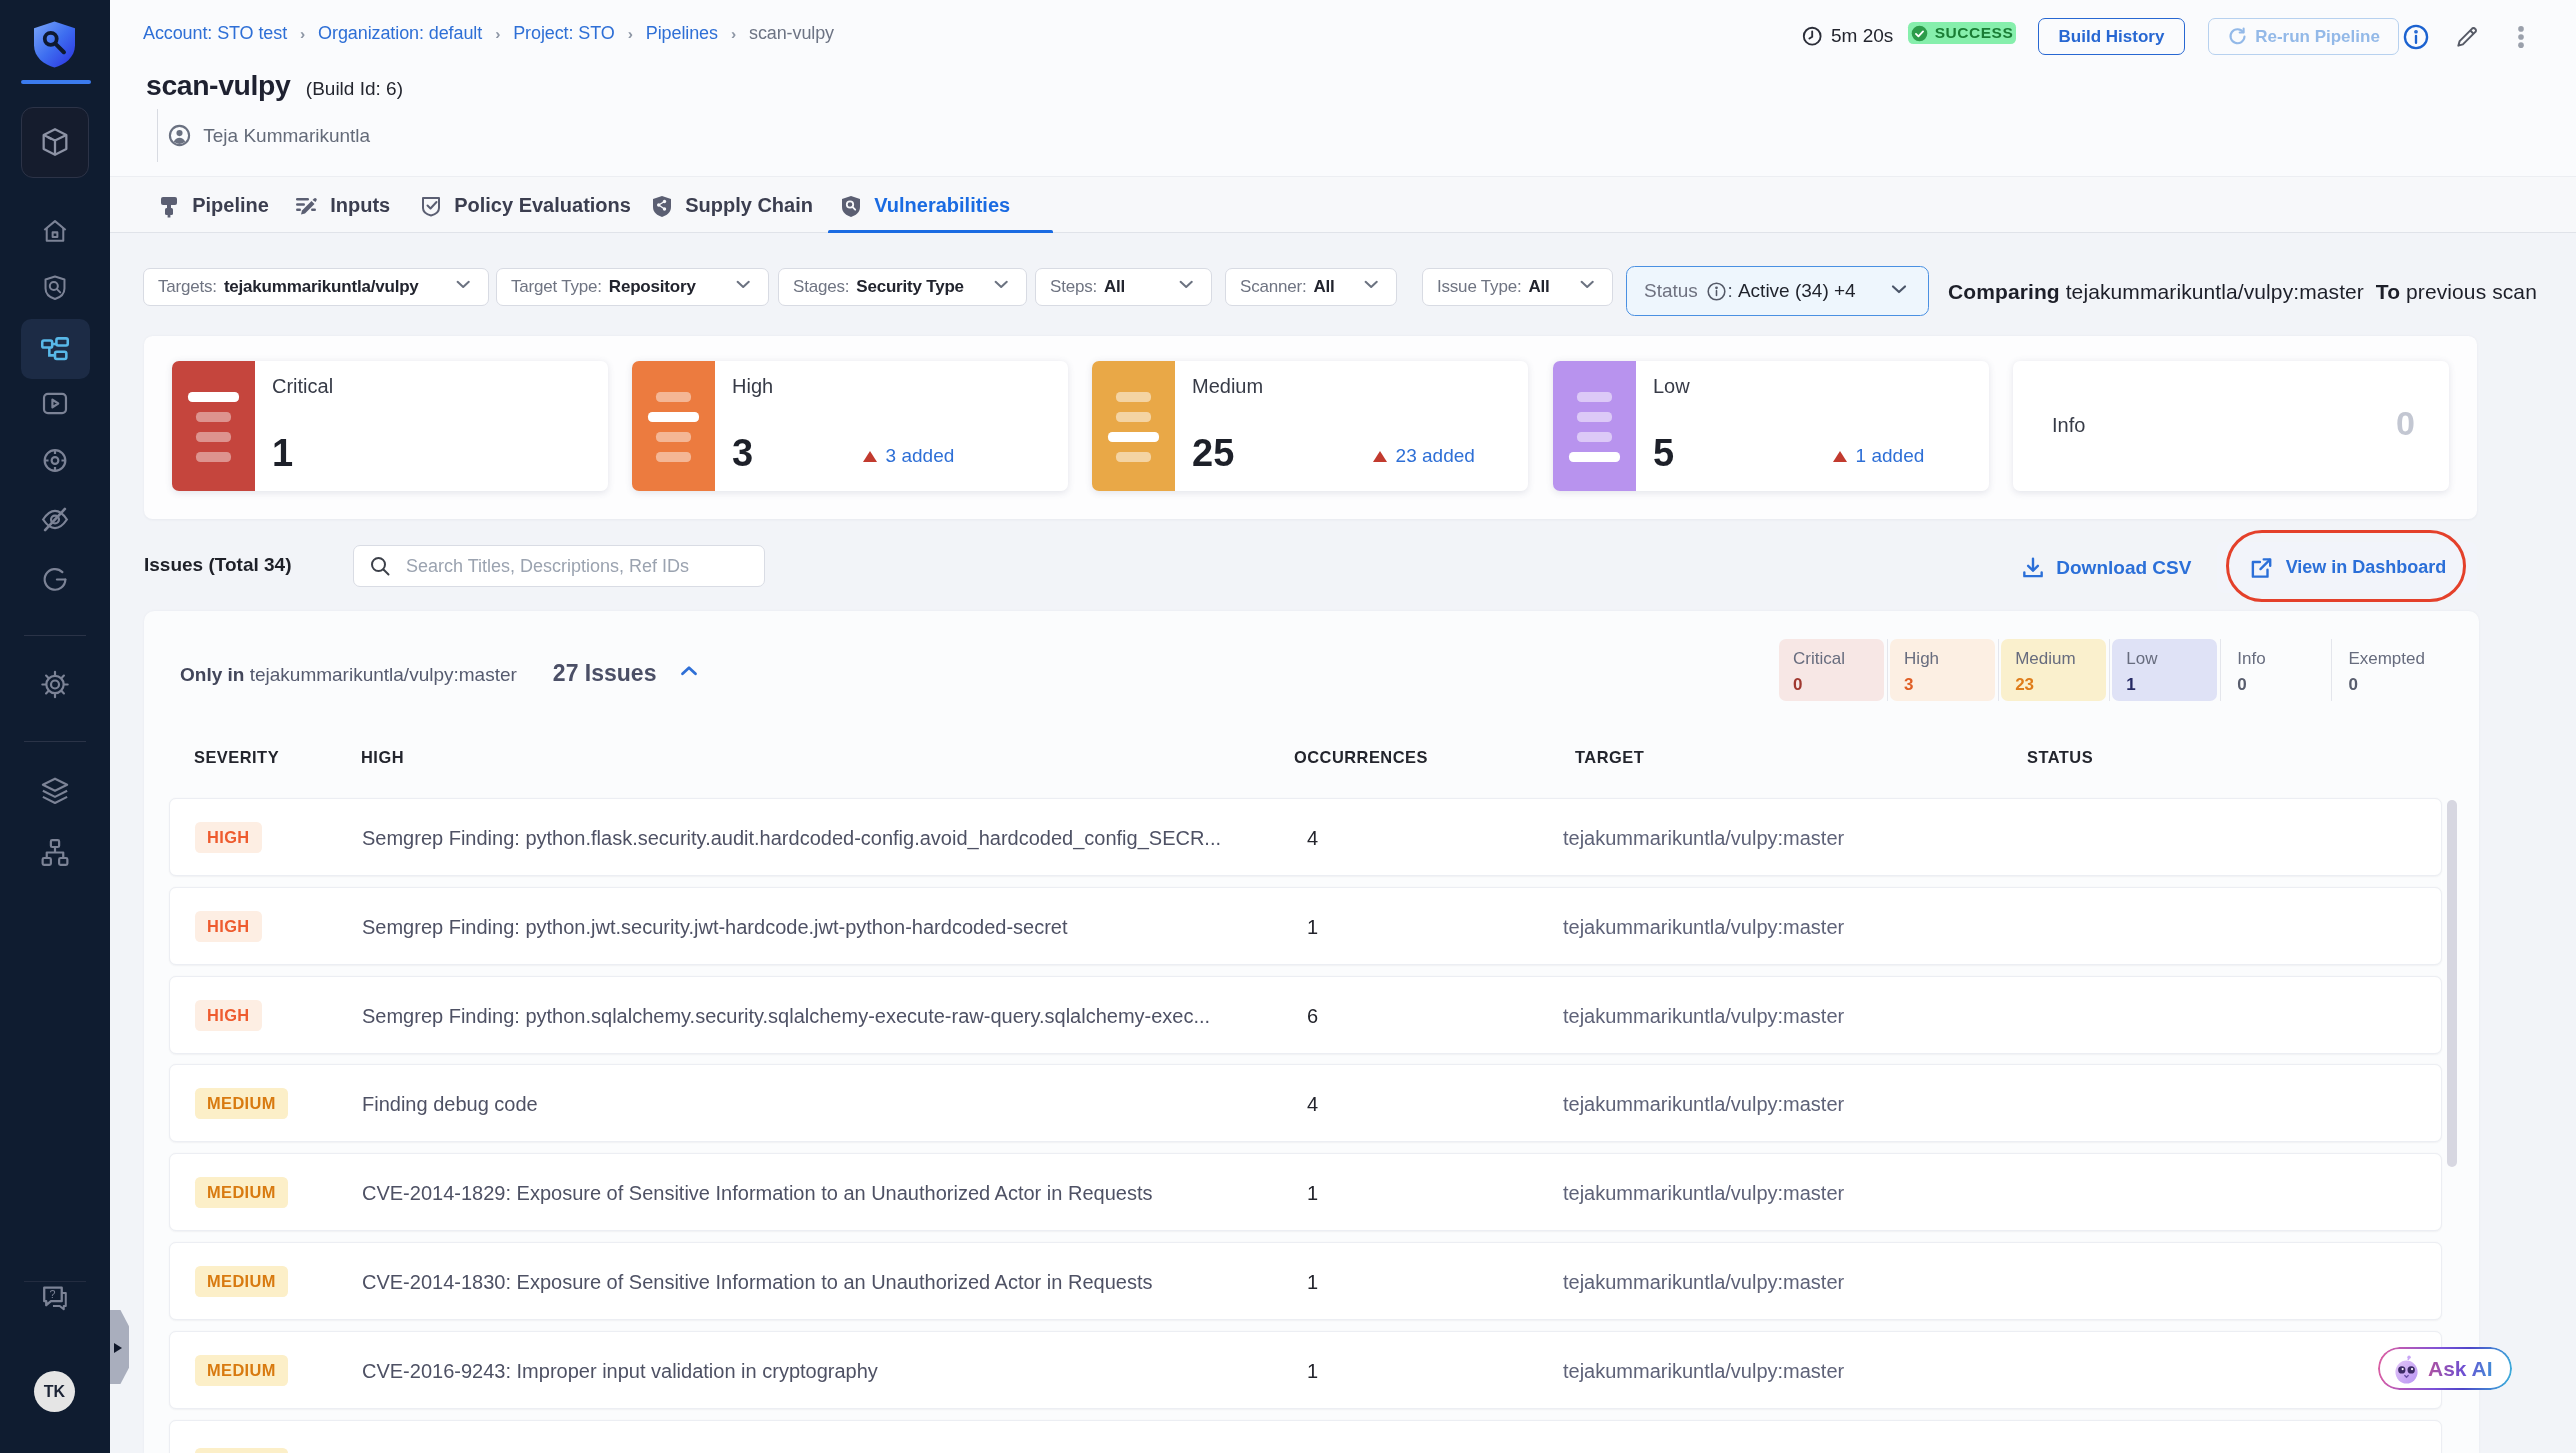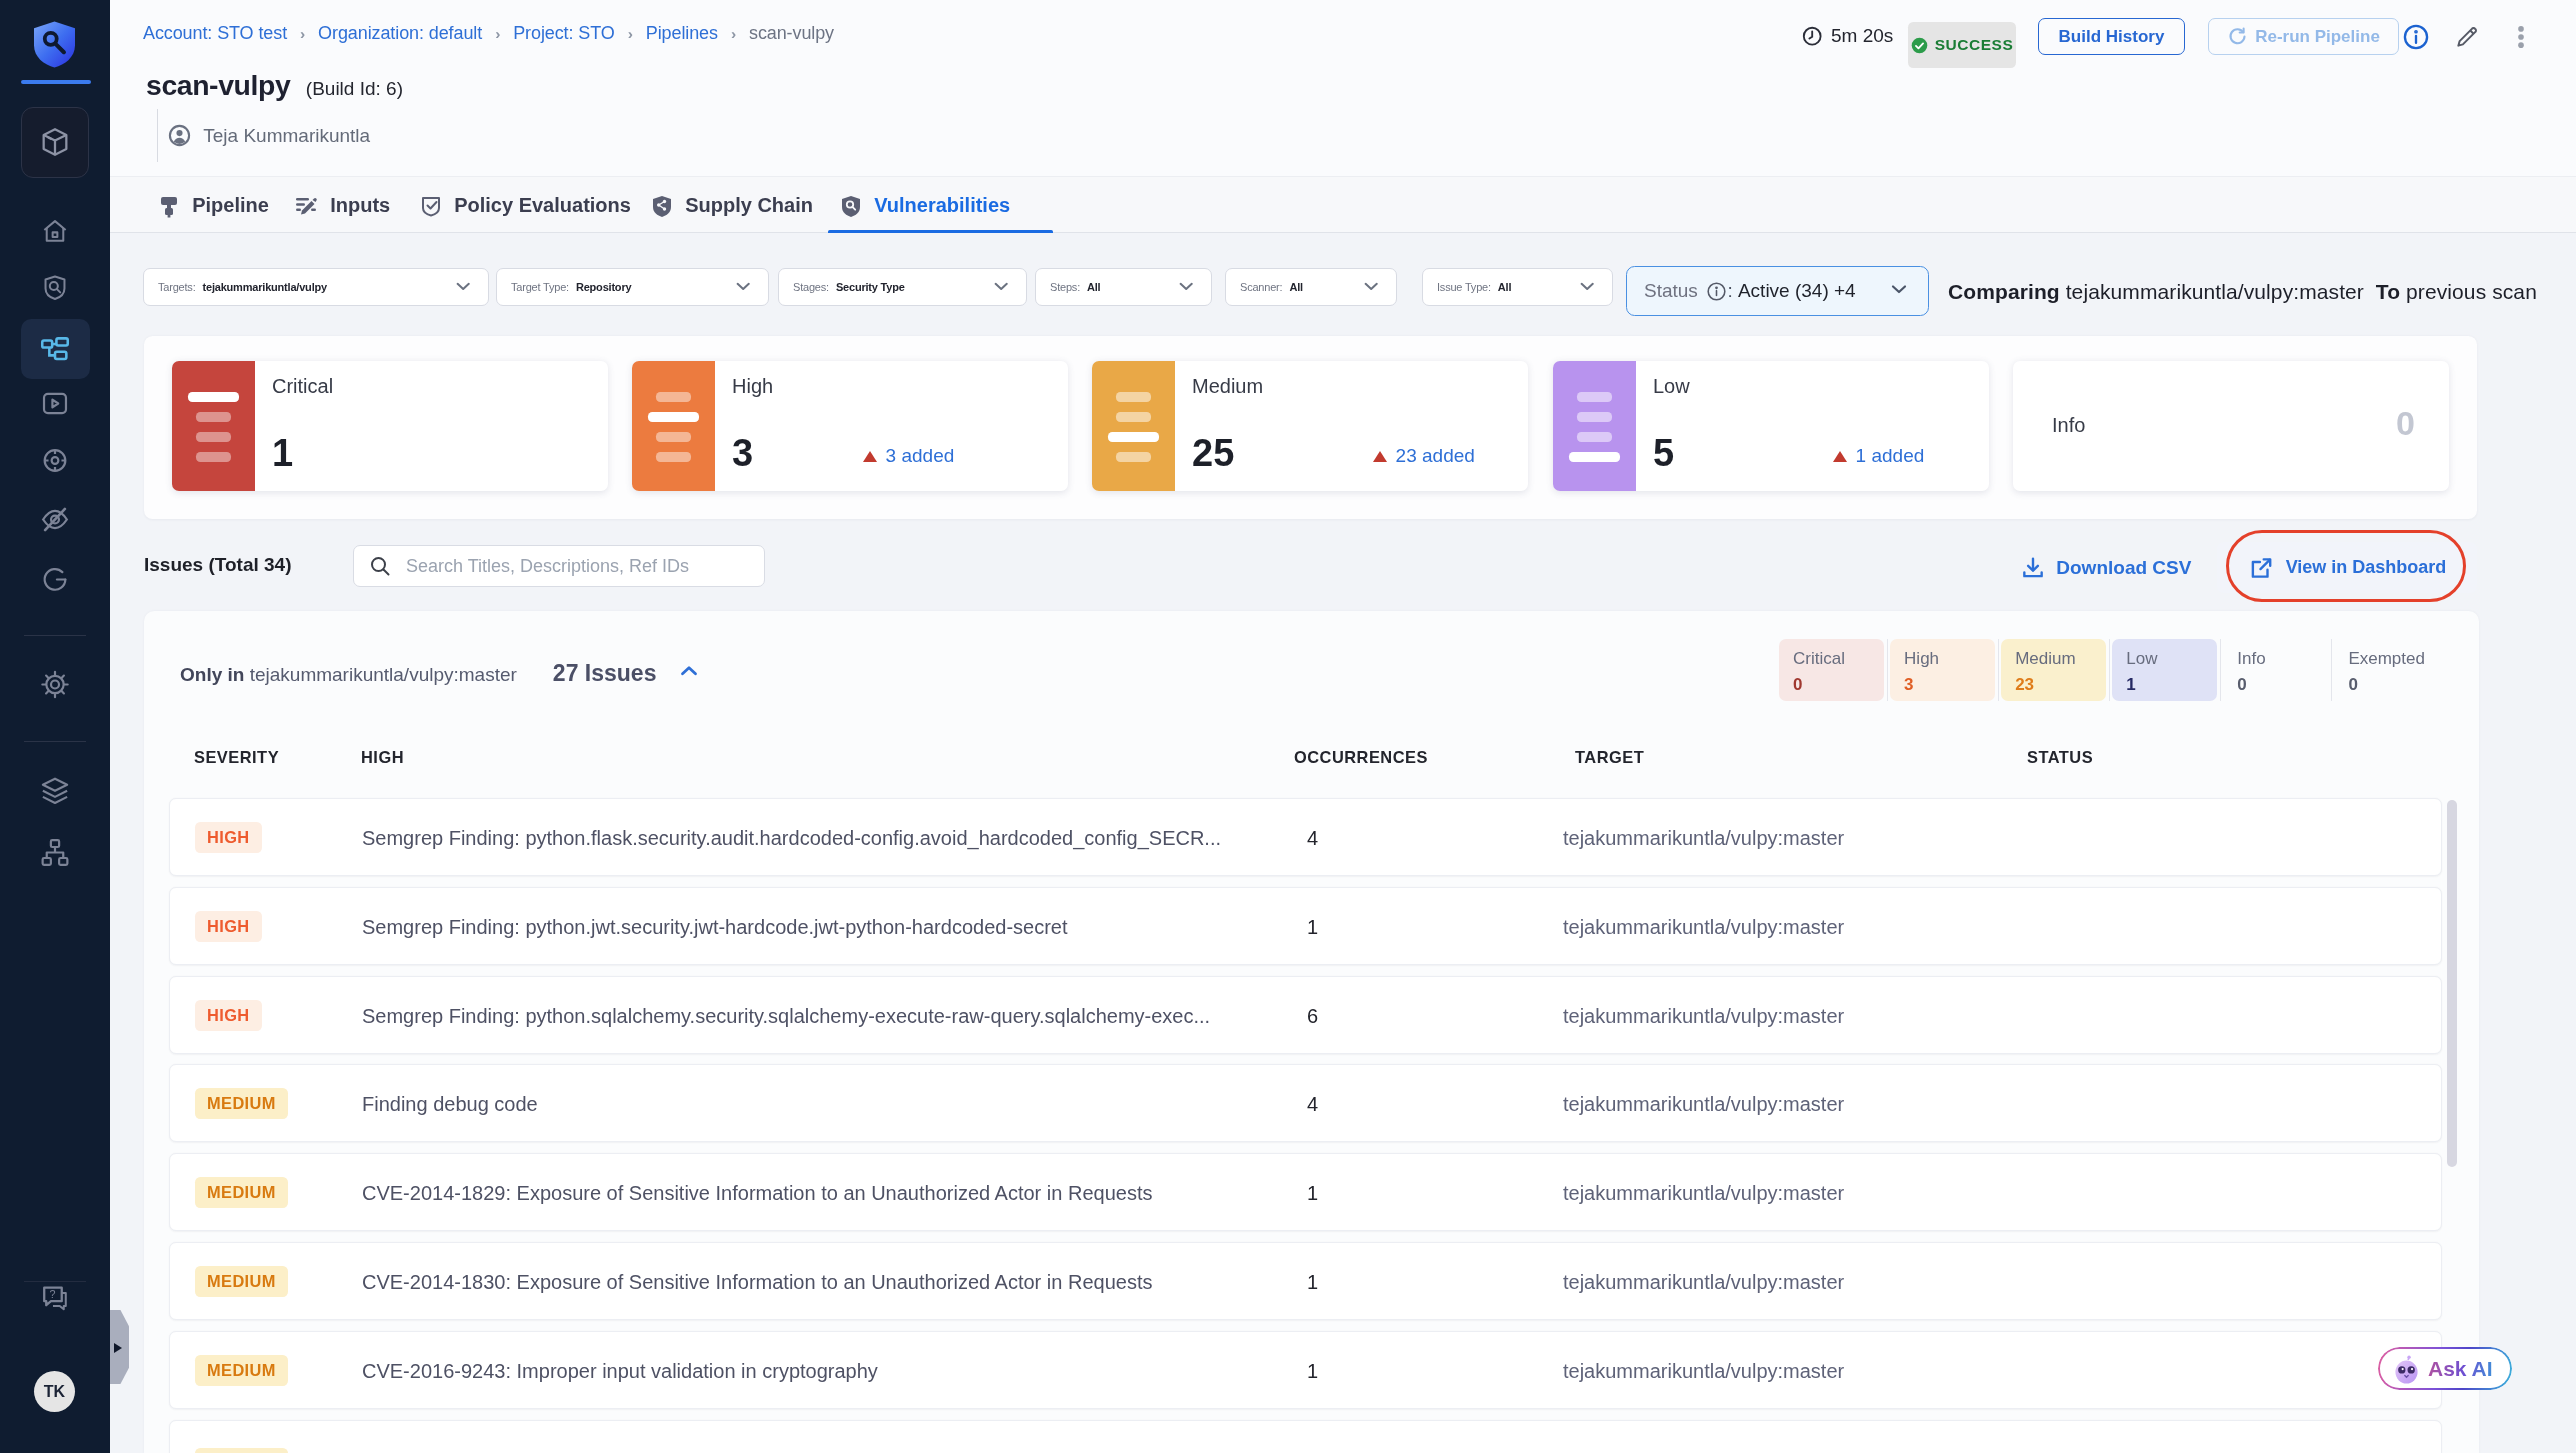--- a/index.html
+++ b/index.html
@@ -20,38 +20,38 @@
 
 
 #header { position:absolute; left:110px; top:0; right:0; height:176px; background:#fafbfd; }
 .crumbs { position:absolute; left:33px; top:23px; font-size:18px; color:#2e6fd6; letter-spacing:-0.1px; }
 .crumbs .sep { color:#8d96a5; font-weight:bold; font-size:15.5px; padding:0 13px; }
 .crumbs .last { color:#6d7484; }
 .title { position:absolute; left:36px; top:69px; font-size:28.4px; font-weight:bold; color:#1e2130; letter-spacing:-0.4px;}
 .buildid { font-size:19px; font-weight:normal; color:#24262f; letter-spacing:0; margin-left:15.5px; }
 .userrow { position:absolute; left:47px; top:109px; height:53px; border-left:0.9px solid #d8dbe2; display:flex; align-items:center; padding-left:10.3px; }
 .userrow .uname { font-size:19px; color:#646b79; margin-left:12px; }
-.successpill { background:#e5e5e5; border-radius:5.2px; height:46px; display:flex; align-items:center; justify-content:center; }
+.successpill { background:#86efac; border-radius:5.2px; height:22px; display:flex; align-items:center; justify-content:center; }
 .successpill span { color:#1a7d35; font-weight:bold; font-size:15.5px; letter-spacing:0.5px; margin-left:7px; }
 .btn { border-radius:7px; font-weight:bold; font-size:18px; display:flex; align-items:center; justify-content:center; }
 .bh { width:147px; height:37px; border:1.7px solid #2767d2; color:#2767d2; font-size:17px; }
 .rr { width:191px; height:37px; border:1.3px solid #b7d1ef; color:#93b9e8; font-size:17px; }
 
 
 #tabbar { position:absolute; left:110px; top:176px; right:0; height:57px; background:#f7f8fa; border-top:0.9px solid #eceef2; border-bottom:0.9px solid #e0e3e9; }
 .tab { position:absolute; top:0; height:57px; display:flex; align-items:center; font-size:20px; font-weight:bold; color:#3b3e4f; }
 .tab svg { margin-right:11.2px; }
 .tab.active { color:#1a6be2; }
 .tabline { position:absolute; left:718px; top:53px; width:225px; height:4.3px; background:#1a6be2; border-radius:1.7px; }
 
 
 #content { position:absolute; left:110px; top:233px; right:0; bottom:0; background:#f2f4f8; }
 
 
-.fpill { position:absolute; top:35px; height:38px; background:#fff; border:0.9px solid #d8dbe3; border-radius:7px; display:flex; align-items:center; padding:16px 14px; font-size:11px; color:#6f7482; white-space:nowrap; letter-spacing:-0.2px; }
+.fpill { position:absolute; top:35px; height:38px; background:#fff; border:0.9px solid #d8dbe3; border-radius:7px; display:flex; align-items:center; padding:16px 14px; font-size:17px; color:#6f7482; white-space:nowrap; letter-spacing:-0.2px; }
 .fpill b { color:#22242e; font-weight:bold; margin-left:7px; }
 .fpill .chev { margin-left:auto; }
 .statuspill { position:absolute; top:33px; left:1516px; width:303px; height:50px; background:#eef6fd; border:1.7px solid #4a90e2; border-radius:8.6px; display:flex; align-items:center; padding:0 17px; font-size:19px; color:#6f7280; white-space:nowrap; }
 .statuspill .val { color:#1f222b; margin-left:5.2px; }
 .comparing { position:absolute; top:47px; left:1838px; font-size:21px; color:#1d1f29; letter-spacing:0.1px; }
 
 
 #sumpanel { position:absolute; left:34px; top:103px; width:2333px; height:183px; background:#fdfdfe; border-radius:8.6px; box-shadow:0 0.9px 2.6px rgba(40,45,80,0.05); }
 .scard { position:absolute; top:25px; height:130px; width:436px; border-radius:7px; background:#fff; box-shadow:0 1.7px 7px rgba(70,75,110,0.14); }
 .sicon { position:absolute; left:0; top:0; width:83px; height:130px; border-radius:7px 0 0 7px; }

